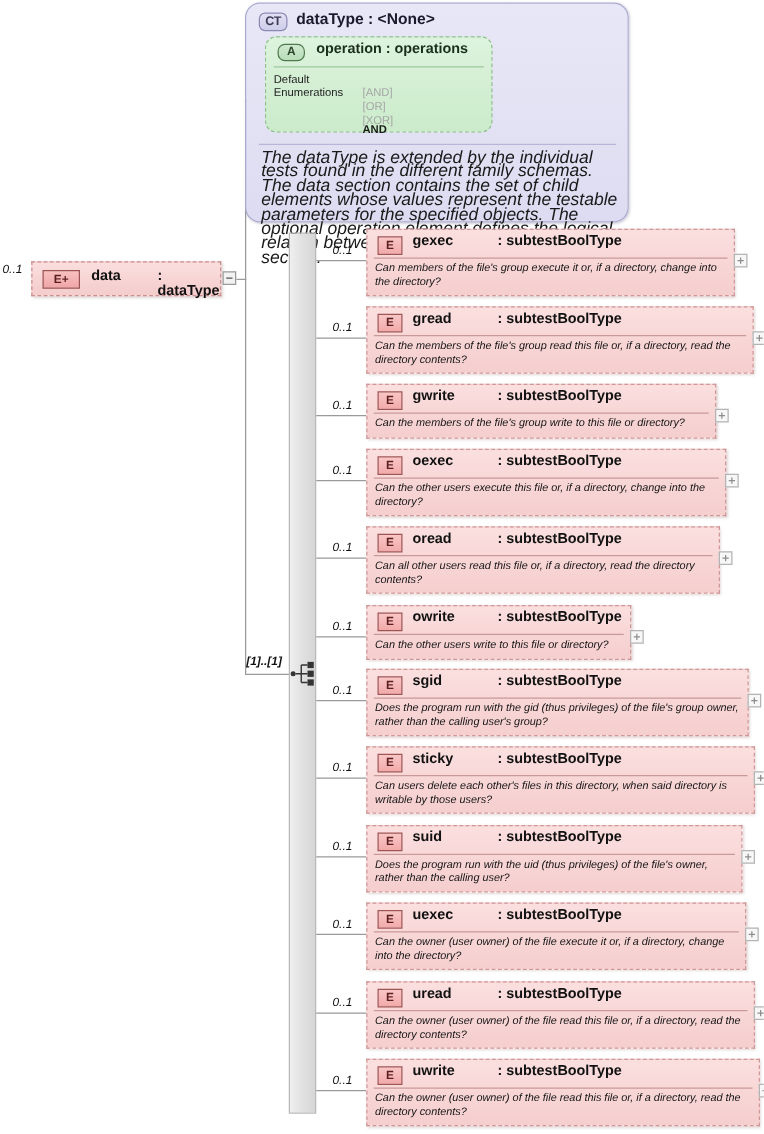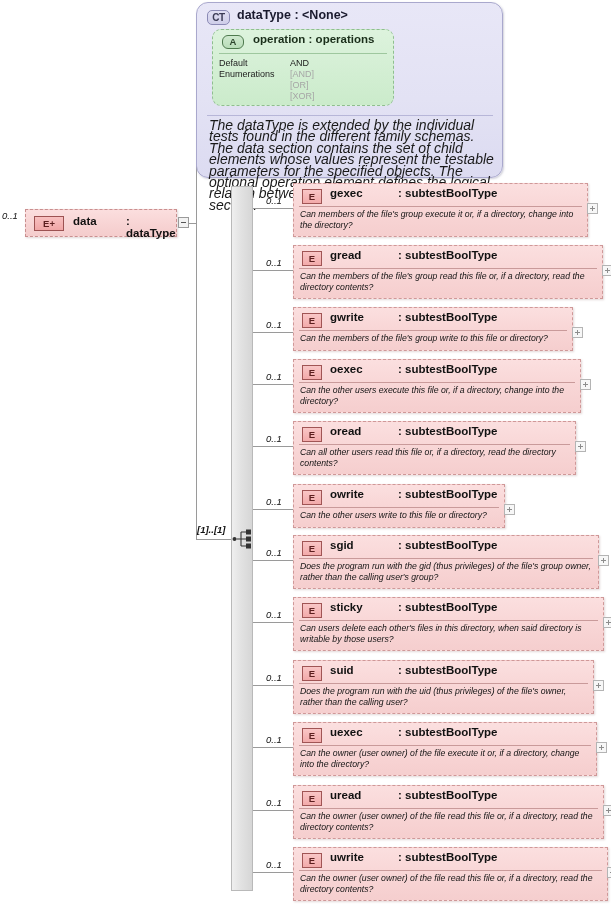--- a/index.html
+++ b/index.html
@@ -67,22 +67,23 @@
     position: absolute; left: 6px; top: 23px; width: 168px;
     border-top: 1px solid #9ec79e;
   }
   .a-prop-label {
     position: absolute;
     font-size: 9px; color: #222;
     white-space: nowrap;
   }
   .a-prop-val {
     position: absolute;
-    font-size: 9px; font-weight: normal; color: #1a1a1a;
-    white-space: nowrap;
+    font-size: 9px; font-weight: bold; color: #1a1a1a;
+    white-space: nowrap;
+    margin-top: 40px;
   }
   .a-enum {
     position: absolute;
     font-size: 9px; color: #a6a6a6;
     white-space: nowrap;
   }
   .ct-rule {
     position: absolute; left: 10px; top: 112px; width: 286px;
     border-top: 1px solid #b7b6d8;
   }

